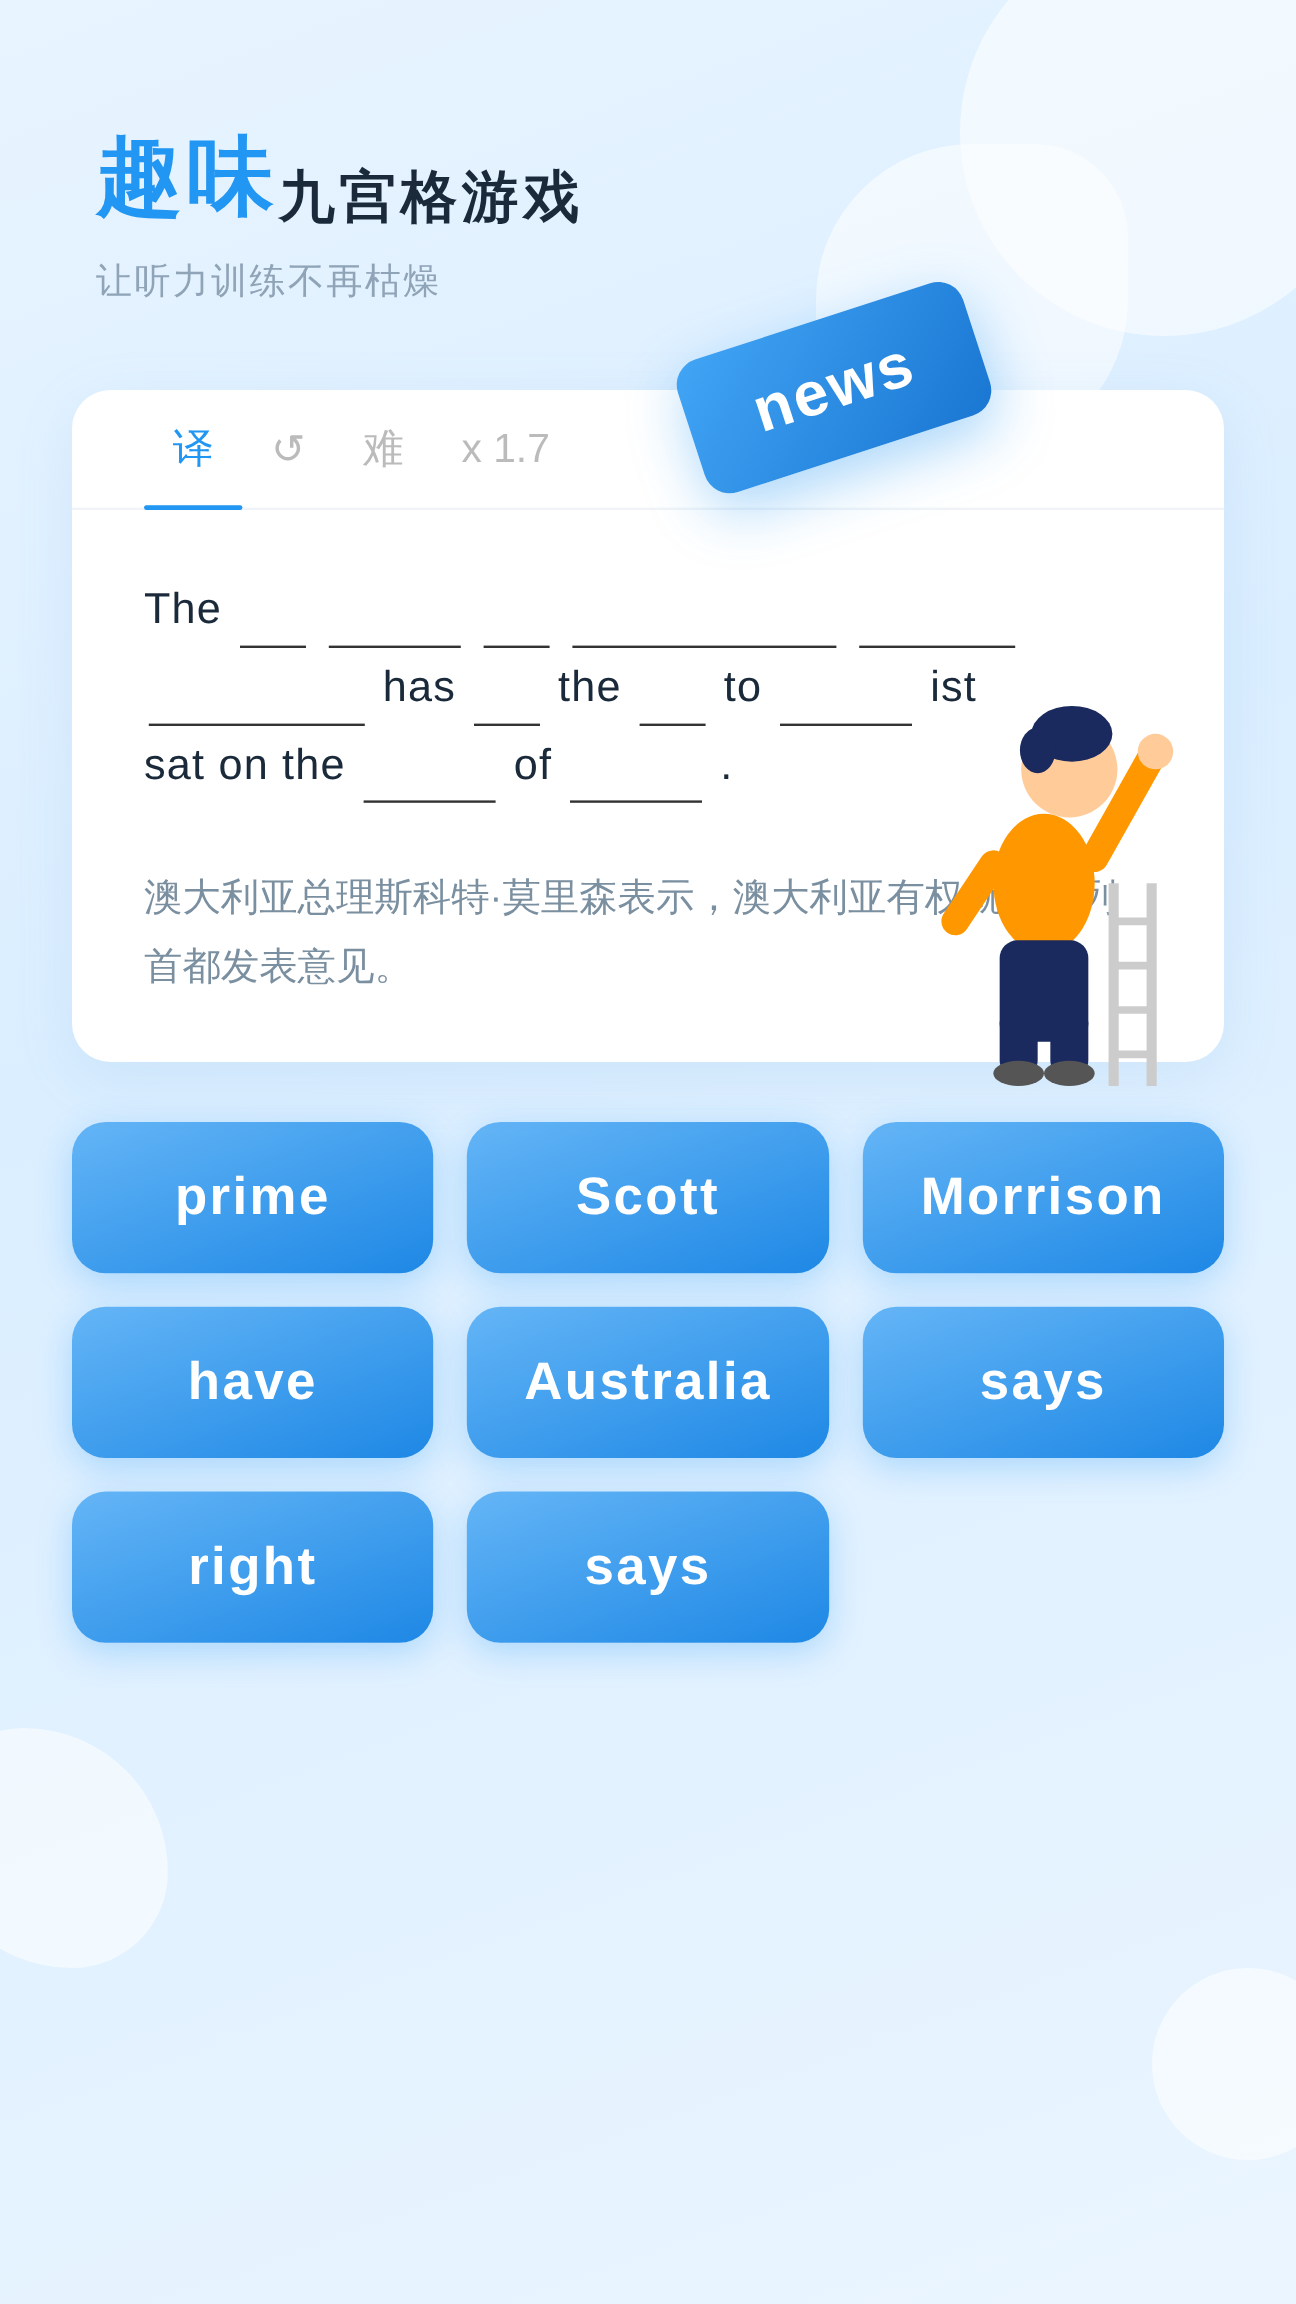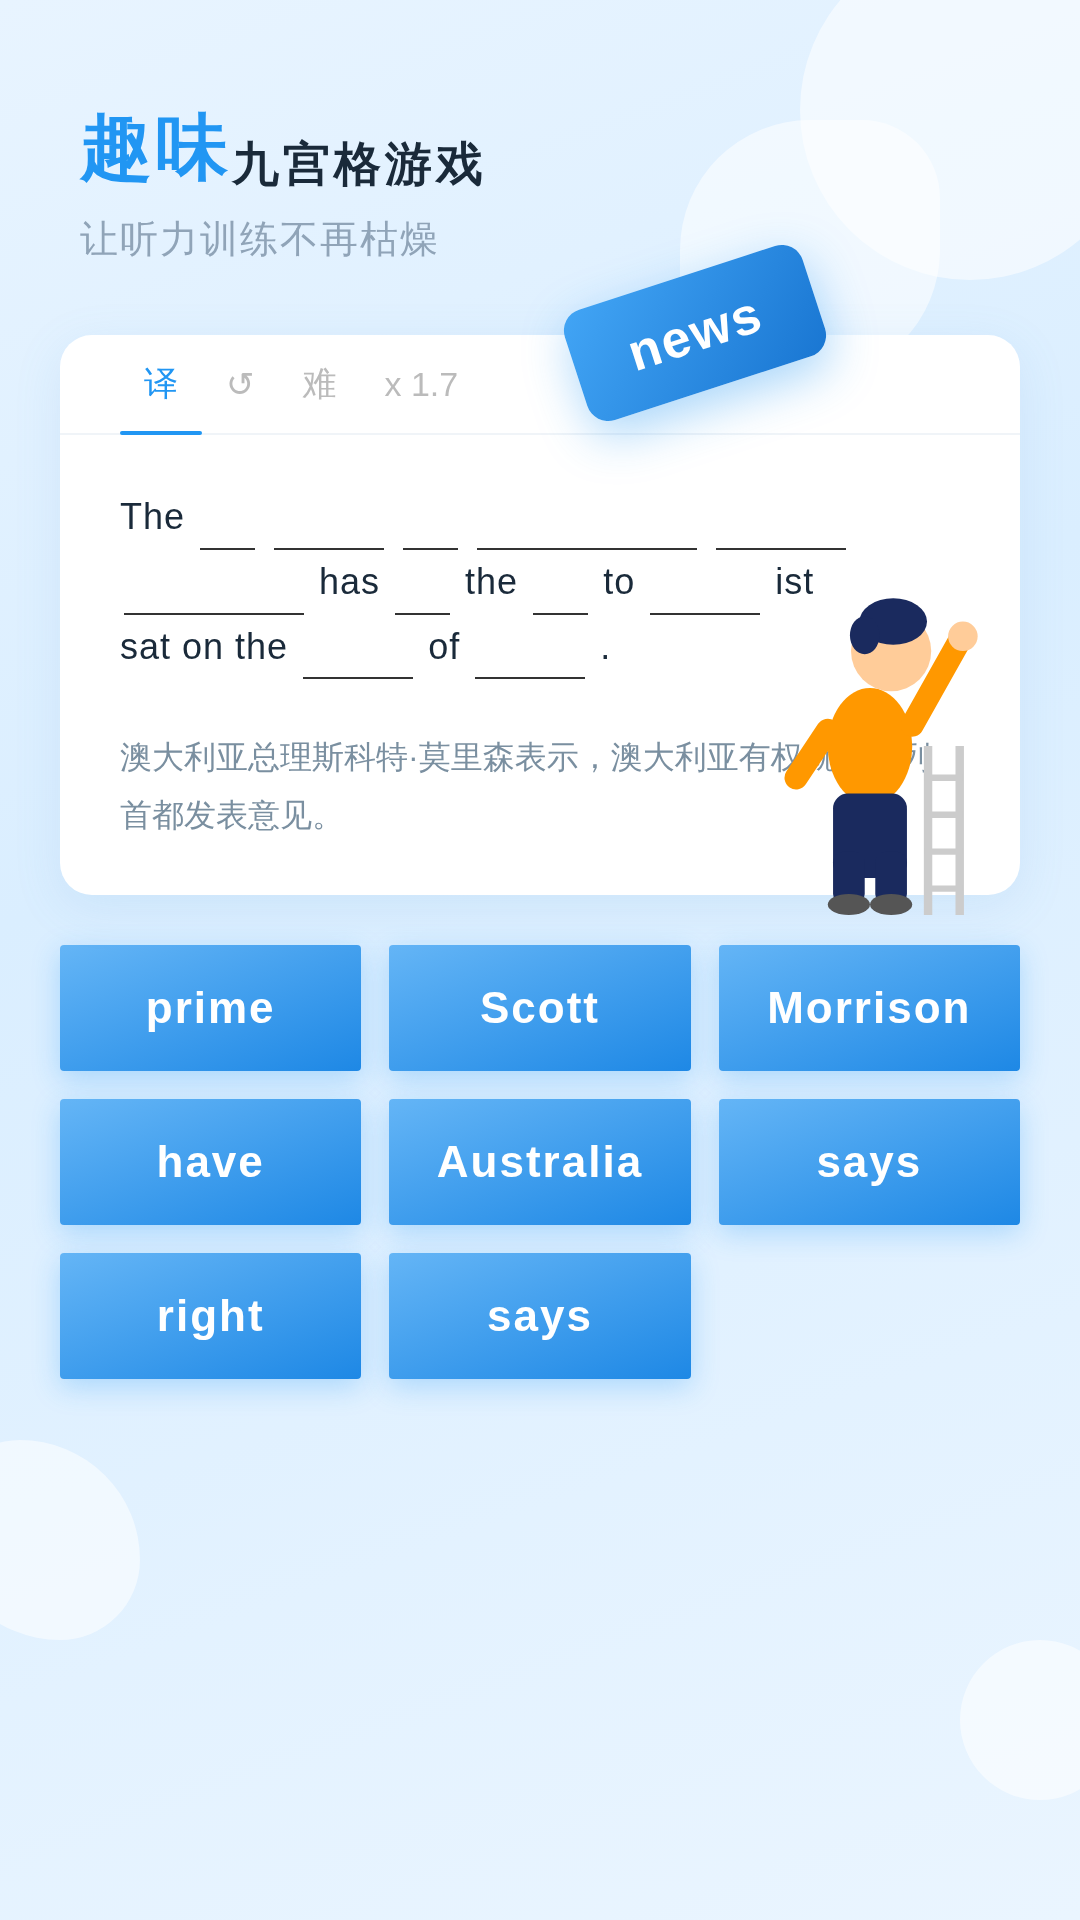--- a/index.html
+++ b/index.html
@@ -43,21 +43,21 @@
     }
 
     .title-main {
       font-size: 47px;
       font-weight: 800;
       color: #1a2a3a;
       letter-spacing: 4px;
     }
 
     .subtitle {
-      font-size: 38px;
+      font-size: 30px;
       color: #90a4b8;
       margin-top: 18px;
       font-weight: 400;
       letter-spacing: 2px;
     }
 
     
     .card {
       background: #fff;
       border-radius: 32px;
@@ -167,21 +167,21 @@
       gap: 28px;
       padding: 50px 60px 60px 60px;
     }
 
     .word-btn {
       background: linear-gradient(160deg, #64b5f6, #1e88e5);
       color: #fff;
       font-size: 44px;
       font-weight: 600;
       border: none;
-      border-radius: 4px;
+      border-radius: 28px;
       padding: 38px 20px;
       text-align: center;
       cursor: pointer;
       box-shadow: 0 8px 28px rgba(33,150,243,0.28);
       letter-spacing: 2px;
       transition: opacity 0.15s;
     }
 
     
     .person-svg {

